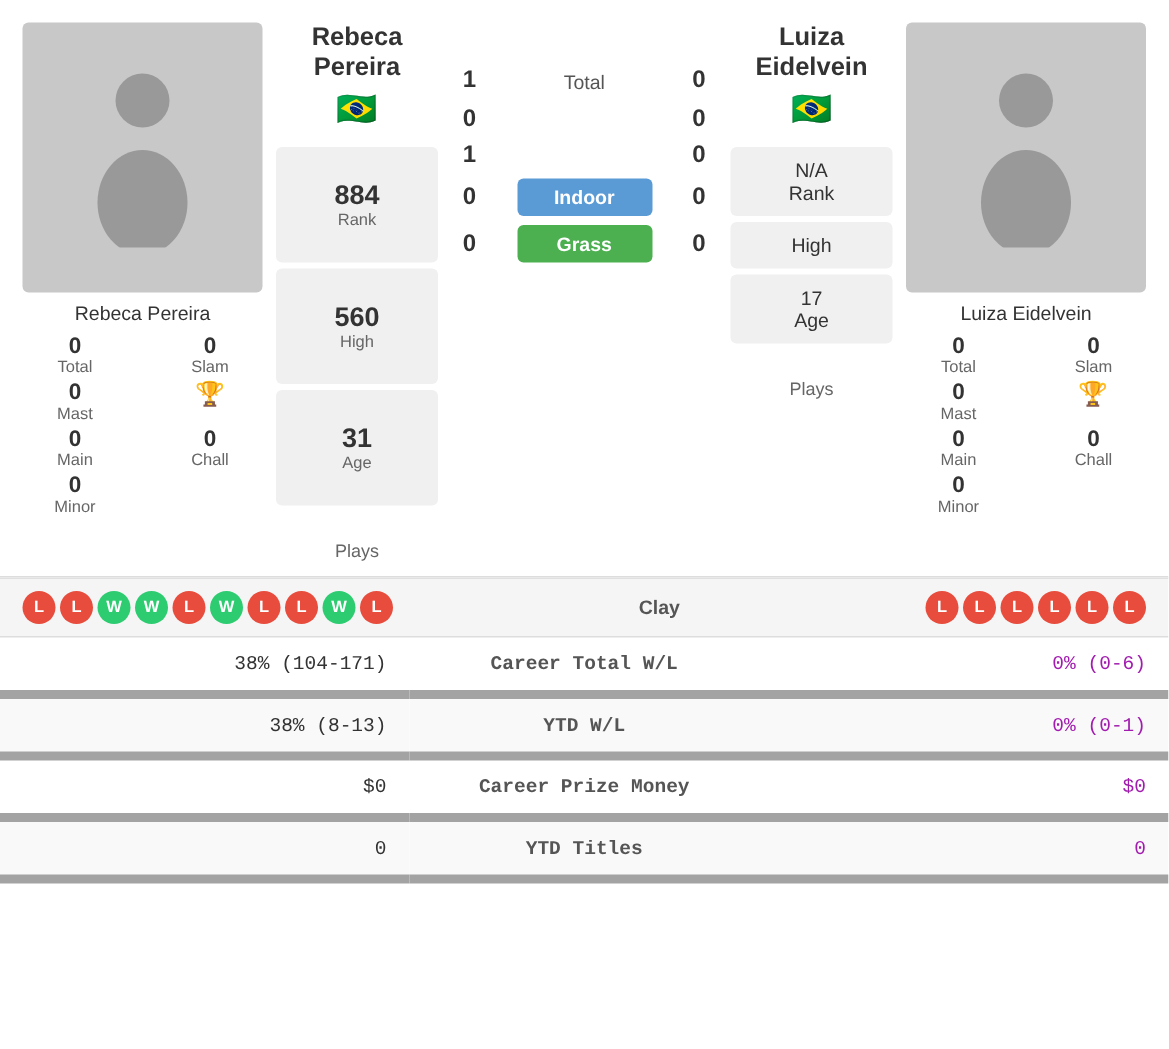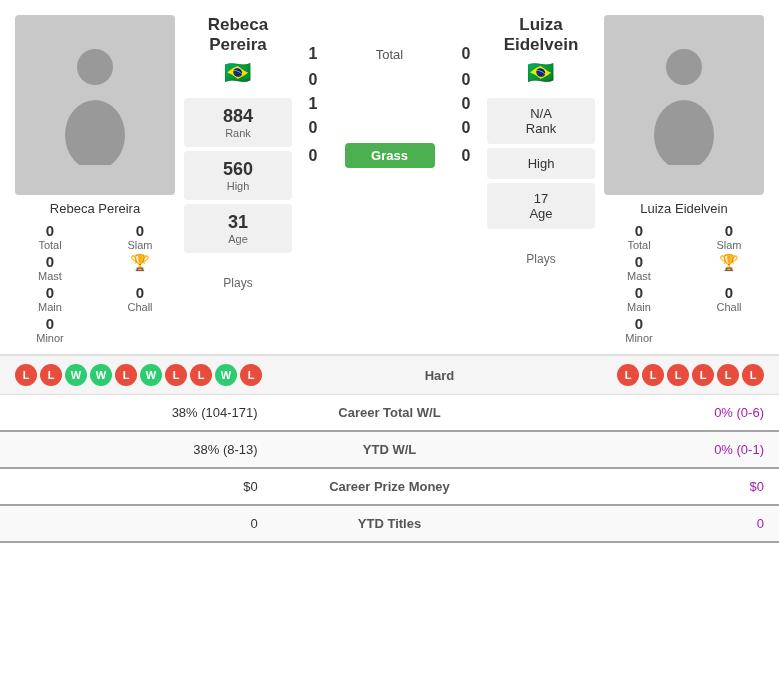--- a/index.html
+++ b/index.html
@@ -108,21 +108,21 @@
     }
 
     .flag-icon {
       font-size: 22px;
       margin-bottom: 6px;
     }
 
     .stat-box {
       background: #f0f0f0;
       border-radius: 4px;
-      padding: 8px 10px;
+      padding: 22px 10px;
       text-align: center;
       width: 100%;
       margin-bottom: 4px;
     }
 
     .stat-box .big-num {
       font-size: 18px;
       font-weight: bold;
       color: #333;
     }
@@ -249,21 +249,22 @@
       min-width: 80px;
     }
 
     
     .stats-table {
       width: 100%;
       border-collapse: collapse;
     }
 
     .stats-table tr {
-      border-bottom: 2px solid #a3a3a3;
+      border-bottom: 6px solid #a3a3a3;
+      font-family: Liberation Mono, monospace;
     }
 
     .stats-table tr:nth-child(even) {
       background: #f9f9f9;
     }
 
     .stats-table td {
       padding: 10px 15px;
       font-size: 13px;
     }
@@ -398,20 +399,21 @@
       <div class="surface-row">
         <span class="score-num">0</span>
         <span class="score-num">0</span>
       </div>
       <div class="surface-row">
         <span class="score-num">1</span>
         <span class="score-num">0</span>
       </div>
       <div class="surface-row">
         <span class="score-num">0</span>
+        <button class="surface-btn surface-indoor">Indoor</button>
         <span class="score-num">0</span>
       </div>
       <div class="surface-row">
         <span class="score-num">0</span>
         <button class="surface-btn surface-grass">Grass</button>
         <span class="score-num">0</span>
       </div>
     </div>
 
     <div class="center-panel-right">
@@ -485,21 +487,21 @@
         <span class="form-badge badge-l">L</span>
         <span class="form-badge badge-w">W</span>
         <span class="form-badge badge-w">W</span>
         <span class="form-badge badge-l">L</span>
         <span class="form-badge badge-w">W</span>
         <span class="form-badge badge-l">L</span>
         <span class="form-badge badge-l">L</span>
         <span class="form-badge badge-w">W</span>
         <span class="form-badge badge-l">L</span>
       </div>
-    <div class="form-label">Hard</div>
+    <div class="form-label">Clay</div>
     <div class="form-badges" id="right-form-badges">
         <span class="form-badge badge-l">L</span>
         <span class="form-badge badge-l">L</span>
         <span class="form-badge badge-l">L</span>
         <span class="form-badge badge-l">L</span>
         <span class="form-badge badge-l">L</span>
         <span class="form-badge badge-l">L</span>
       </div>
   </div>
 

